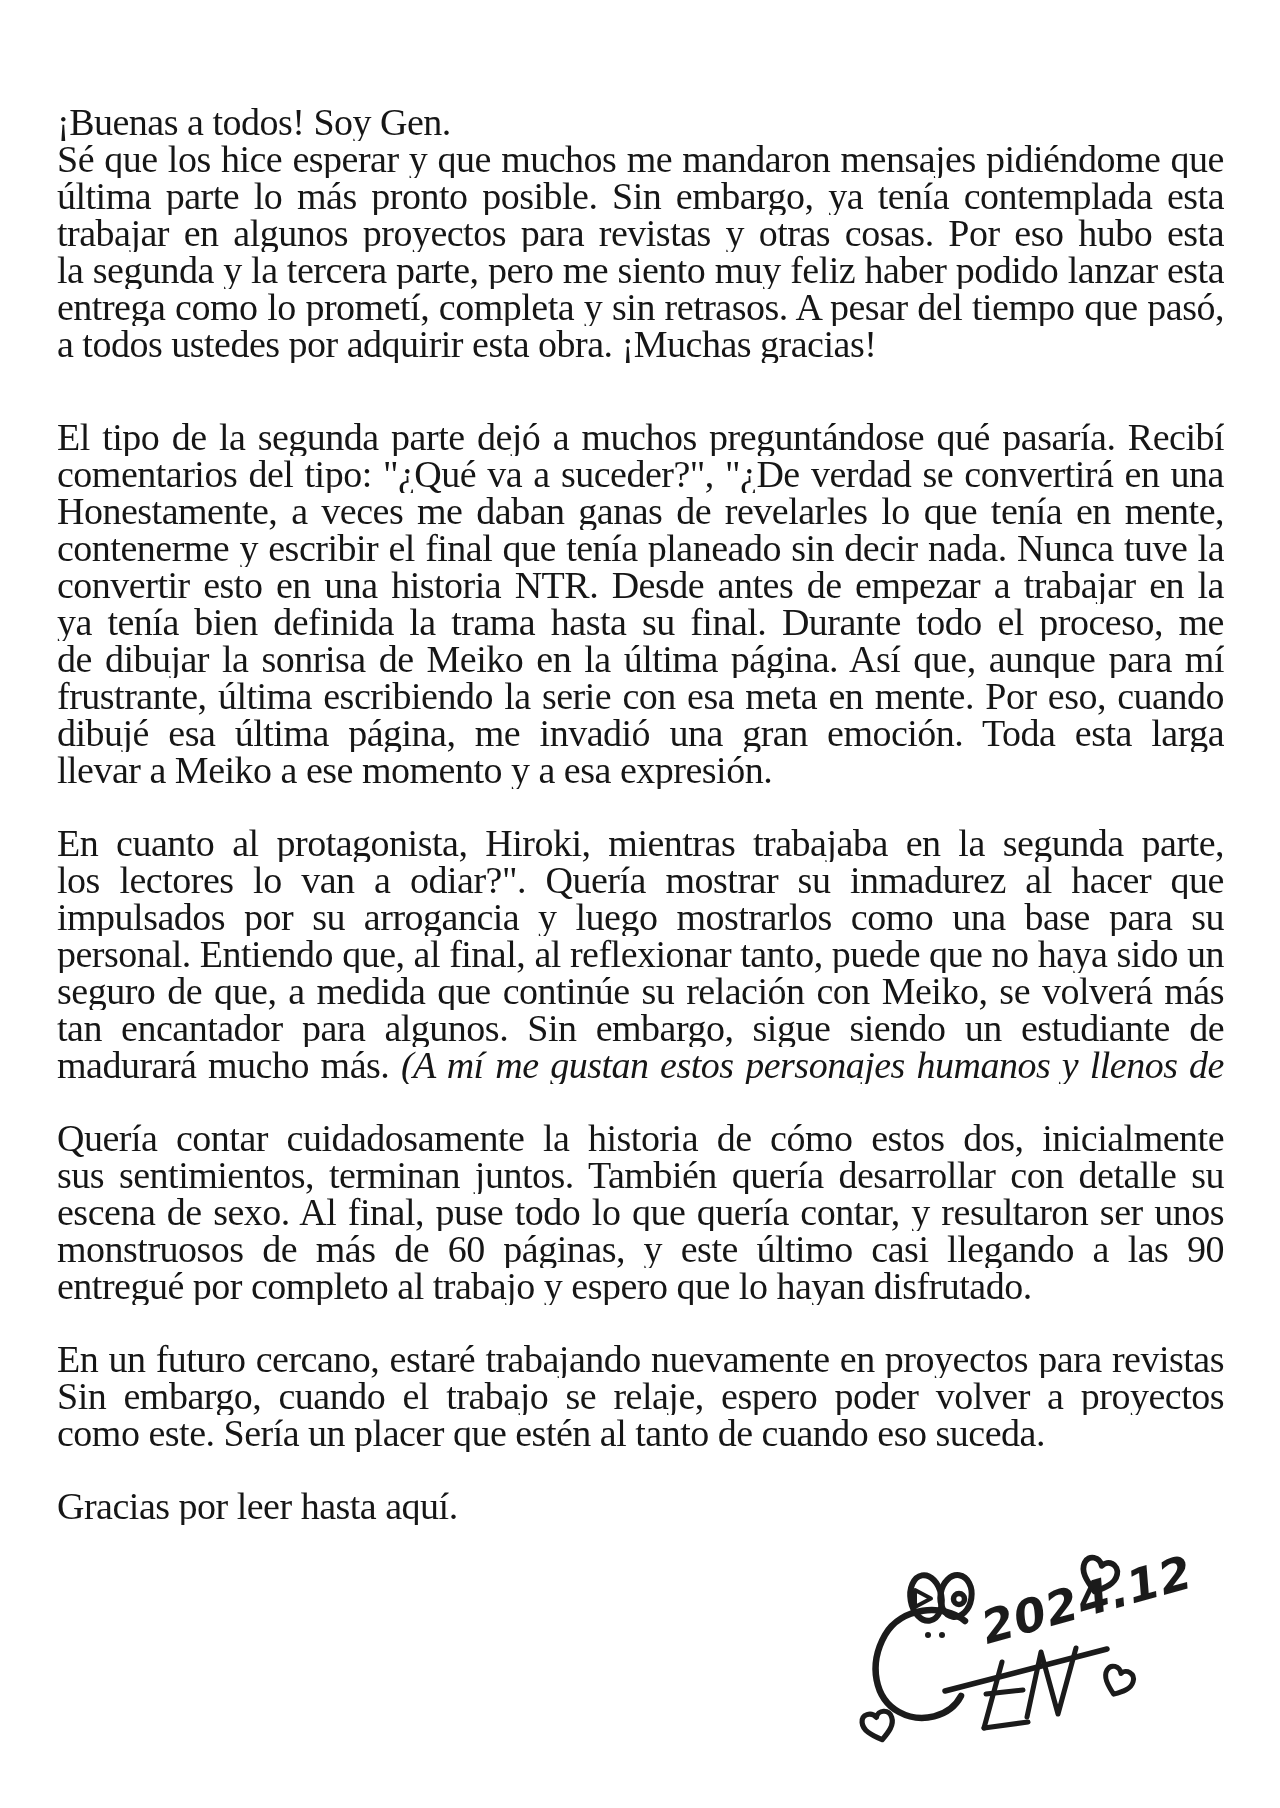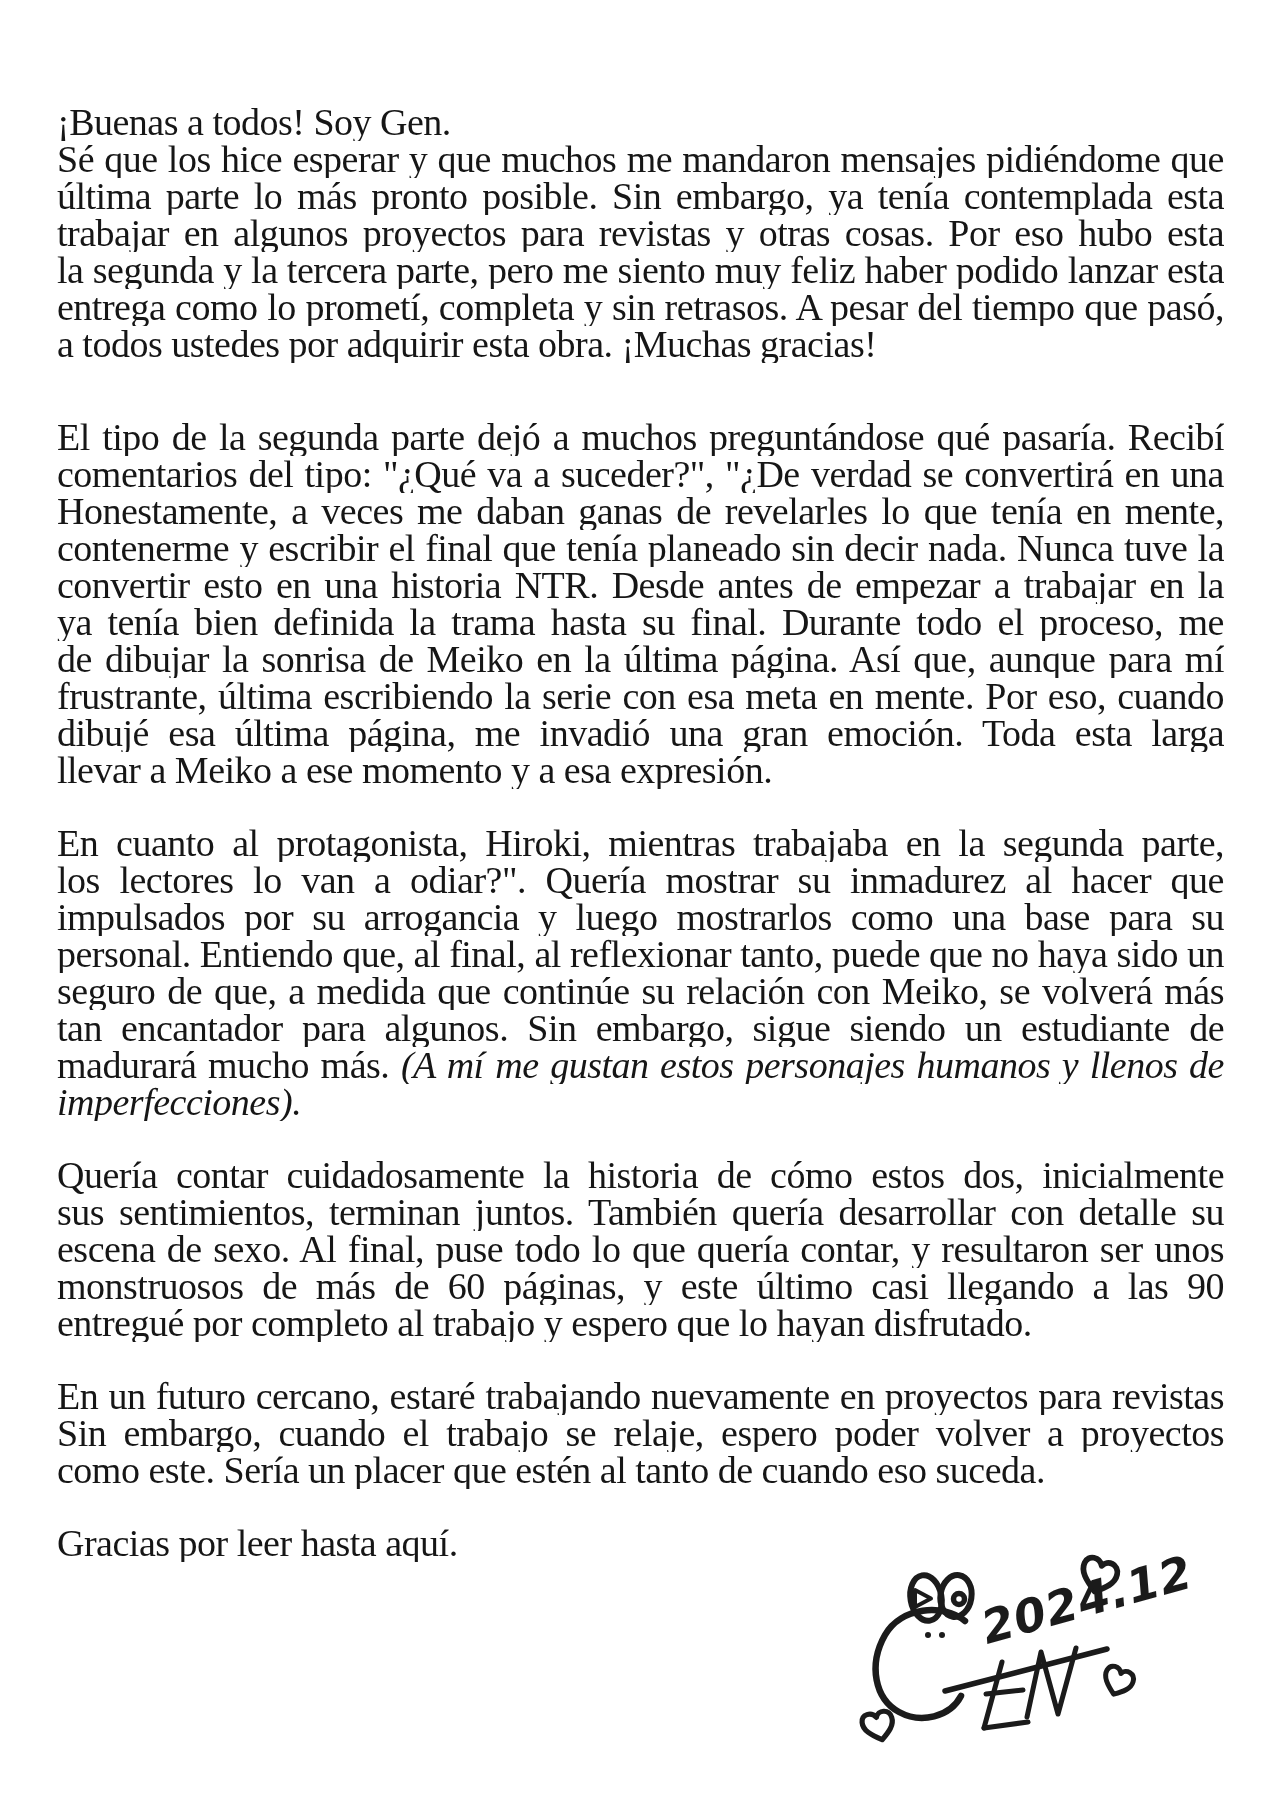--- a/index.html
+++ b/index.html
@@ -69,21 +69,20 @@
         <div class="line line-flush"><span>llevar a Meiko a ese momento y a esa expresión.</span></div>
       </div>
       <div class="paragraph">
         <div class="line"><span>En cuanto al protagonista, Hiroki, mientras trabajaba en la segunda parte, pensé: "¿Será que</span></div>
         <div class="line"><span>los lectores lo van a odiar?". Quería mostrar su inmadurez al hacer que cometiera errores</span></div>
         <div class="line"><span>impulsados por su arrogancia y luego mostrarlos como una base para su crecimiento</span></div>
         <div class="line"><span>personal. Entiendo que, al final, al reflexionar tanto, puede que no haya sido un personaje</span></div>
         <div class="line"><span>seguro de que, a medida que continúe su relación con Meiko, se volverá más confiable y</span></div>
         <div class="line"><span>tan encantador para algunos. Sin embargo, sigue siendo un estudiante de preparatoria. Estoy</span></div>
         <div class="line"><span>madurará mucho más. </span><span class="italic">(A mí me gustan estos personajes humanos y llenos de</span></div>
-        <div class="line line-flush"><span class="italic">imperfecciones).</span></div>
       </div>
       <div class="paragraph">
         <div class="line"><span>Quería contar cuidadosamente la historia de cómo estos dos, inicialmente inconscientes de</span></div>
         <div class="line"><span>sus sentimientos, terminan juntos. También quería desarrollar con detalle su tan esperada</span></div>
         <div class="line"><span>escena de sexo. Al final, puse todo lo que quería contar, y resultaron ser unos volúmenes</span></div>
         <div class="line"><span>monstruosos de más de 60 páginas, y este último casi llegando a las 90 páginas. Pero me</span></div>
         <div class="line line-flush"><span>entregué por completo al trabajo y espero que lo hayan disfrutado.</span></div>
       </div>
       <div class="paragraph">
         <div class="line"><span>En un futuro cercano, estaré trabajando nuevamente en proyectos para revistas comerciales.</span></div>

